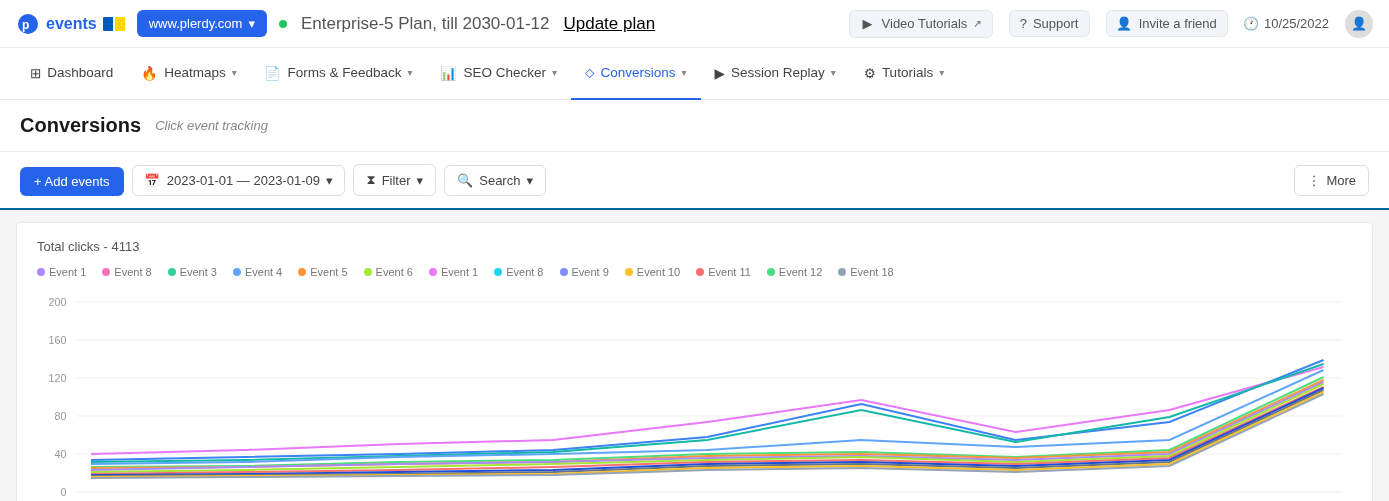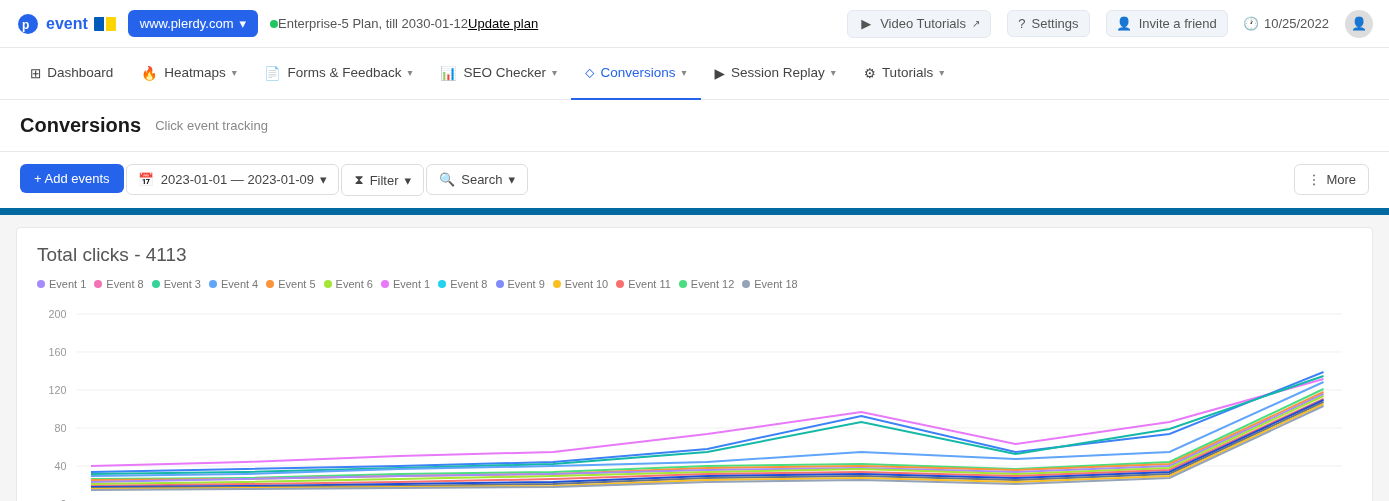--- a/index.html
+++ b/index.html
@@ -11,21 +11,21 @@
       background: #fff; padding: 0 16px; height: 48px;
       border-bottom: 1px solid #e8e8e8;
     }
     .topbar-left { display: flex; align-items: center; gap: 12px; }
     .logo { display: flex; align-items: center; gap: 6px; font-weight: 700; font-size: 16px; color: #2563eb; }
     .site-selector {
       display: flex; align-items: center; gap: 6px;
       background: #2563eb; color: #fff; border-radius: 6px;
       padding: 6px 12px; font-size: 13px; cursor: pointer;
     }
-    .plan-info { display: flex; align-items: center; gap: 0; font-size: 13px; color: #555; }
+    .plan-info { display: flex; align-items: center; gap: 14px; font-size: 17px; color: #555; }
     .plan-dot { width: 8px; height: 8px; background: #22c55e; border-radius: 50%; }
     .plan-link { color: #000000; text-decoration: underline; cursor: pointer; }
     .topbar-right { display: flex; align-items: center; gap: 16px; font-size: 13px; color: #555; }
     .topbar-btn {
       display: flex; align-items: center; gap: 6px;
       background: #f1f5f9; border: 1px solid #e2e8f0;
       border-radius: 6px; padding: 5px 10px; cursor: pointer;
     }
     .topbar-icon { width: 16px; height: 16px; display: flex; align-items: center; justify-content: center; color: #555; }
 
@@ -43,26 +43,26 @@
     }
     .nav-item.active { color: #2563eb; border-bottom: 2px solid #2563eb; }
     .nav-chevron { font-size: 10px; color: #888; }
 
     
     .page-header {
       background: #fff; padding: 14px 20px; border-bottom: 1px solid #e8e8e8;
       display: flex; align-items: center; gap: 14px;
     }
     .page-title { font-size: 20px; font-weight: 600; color: #1a1a1a; }
-    .page-subtitle { font-size: 13px; color: #888; }
+    .page-subtitle { font-size: 13px; color: #888; font-style: italic; }
 
     
     .toolbar {
-      display: flex; align-items: flex-start; gap: 2px;
-      background: #fff; padding: 12px 20px; border-bottom: 7px solid #0369a1;
+      display: flex; align-items: flex-end; gap: 8px;
+      background: #fff; padding: 12px 20px; border-bottom: 2px solid #0369a1;
     }
     .btn-add {
       display: flex; align-items: center; gap: 6px;
       background: #2563eb; color: #fff; border: none;
       border-radius: 6px; padding: 7px 14px; font-size: 13px; cursor: pointer;
     }
     .btn-filter {
       display: flex; align-items: center; gap: 6px;
       background: #fff; color: #444; border: 1px solid #ddd;
       border-radius: 6px; padding: 7px 12px; font-size: 13px; cursor: pointer;
@@ -73,23 +73,23 @@
       background: #fff; color: #444; border: 1px solid #ddd;
       border-radius: 6px; padding: 7px 12px; font-size: 13px; cursor: pointer;
     }
 
     
     .chart-container {
       background: #fff; margin: 0; padding: 16px 20px 0;
       border: 1px solid #e8e8e8; border-radius: 4px;
       margin: 12px 16px;
     }
-    .chart-header { font-size: 19px; color: #555; margin-bottom: 8px; }
+    .chart-header { font-size: 13px; color: #555; margin-bottom: 8px; }
     .chart-legend {
-      display: flex; flex-wrap: wrap; gap: 8px; margin-bottom: 10px;
+      display: flex; flex-wrap: wrap; gap: 16px; margin-bottom: 10px;
       overflow: hidden; height: 20px;
     }
     .legend-item { display: flex; align-items: center; gap: 4px; font-size: 11px; color: #777; white-space: nowrap; }
     .legend-dot { width: 8px; height: 8px; border-radius: 50%; flex-shrink: 0; }
 
     .chart-area { position: relative; height: 230px; width: 100%; }
     .chart-svg { width: 100%; height: 100%; }
     .y-axis-label { font-size: 11px; fill: #999; }
     .x-axis-label { font-size: 11px; fill: #999; }
     .grid-line { stroke: #f0f0f0; stroke-width: 1; }
@@ -97,21 +97,21 @@
 </head>
 <body>
 
 <div class="topbar">
   <div class="topbar-left">
     <div class="logo">
       <svg width="24" height="24" viewBox="0 0 24 24" fill="#2563eb">
         <circle cx="12" cy="12" r="10"></circle>
         <text x="6" y="17" font-size="12" fill="#fff" font-weight="bold">p</text>
       </svg>
-      <span>event</span>
+      <span>events</span>
       <span style="display:flex;gap:2px;">
         <span style="width:10px;height:14px;background:#005BBB;display:inline-block;border-radius:1px 0 0 1px;"></span>
         <span style="width:10px;height:14px;background:#FFD500;display:inline-block;border-radius:0 1px 1px 0;"></span>
       </span>
     </div>
     <div class="site-selector">
       <span>www.plerdy.com</span>
       <span>▾</span>
     </div>
     <div class="plan-info">
@@ -121,21 +121,21 @@
     </div>
   </div>
   <div class="topbar-right">
     <div class="topbar-btn">
       <span class="topbar-icon">▶</span>
       <span>Video Tutorials</span>
       <span style="font-size:10px;">↗</span>
     </div>
     <div class="topbar-btn">
       <span>?</span>
-      <span>Settings</span>
+      <span>Support</span>
     </div>
     <div class="topbar-btn">
       <span>👤</span>
       <span>Invite a friend</span>
     </div>
     <div style="display:flex;align-items:center;gap:4px;">
       <span>🕐</span>
       <span>10/25/2022</span>
     </div>
     <div style="width:28px;height:28px;background:#ddd;border-radius:50%;display:flex;align-items:center;justify-content:center;cursor:pointer;">

